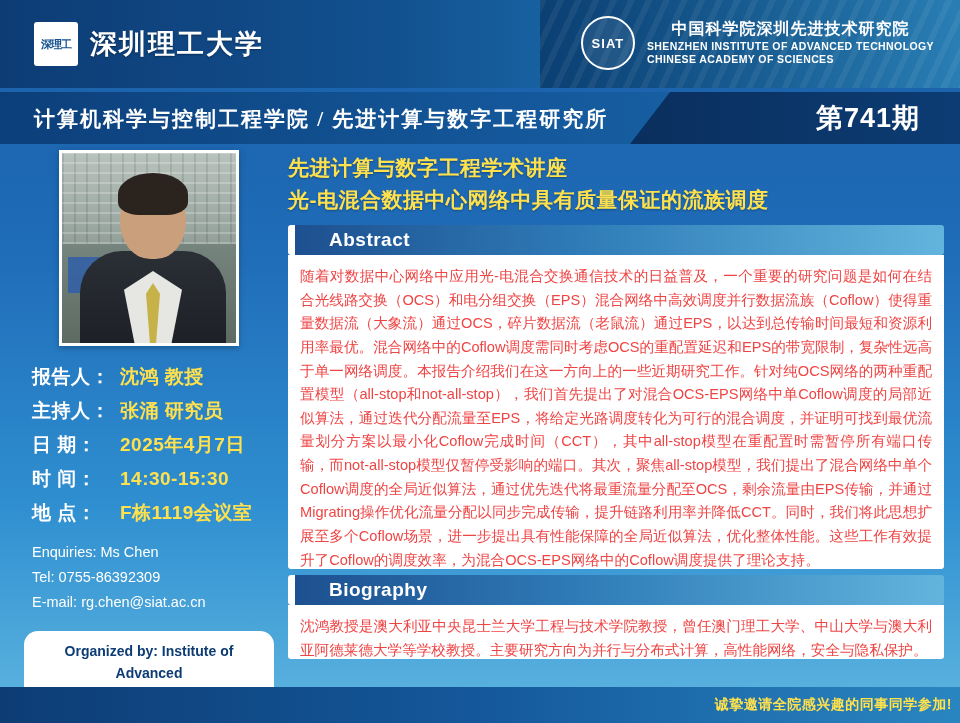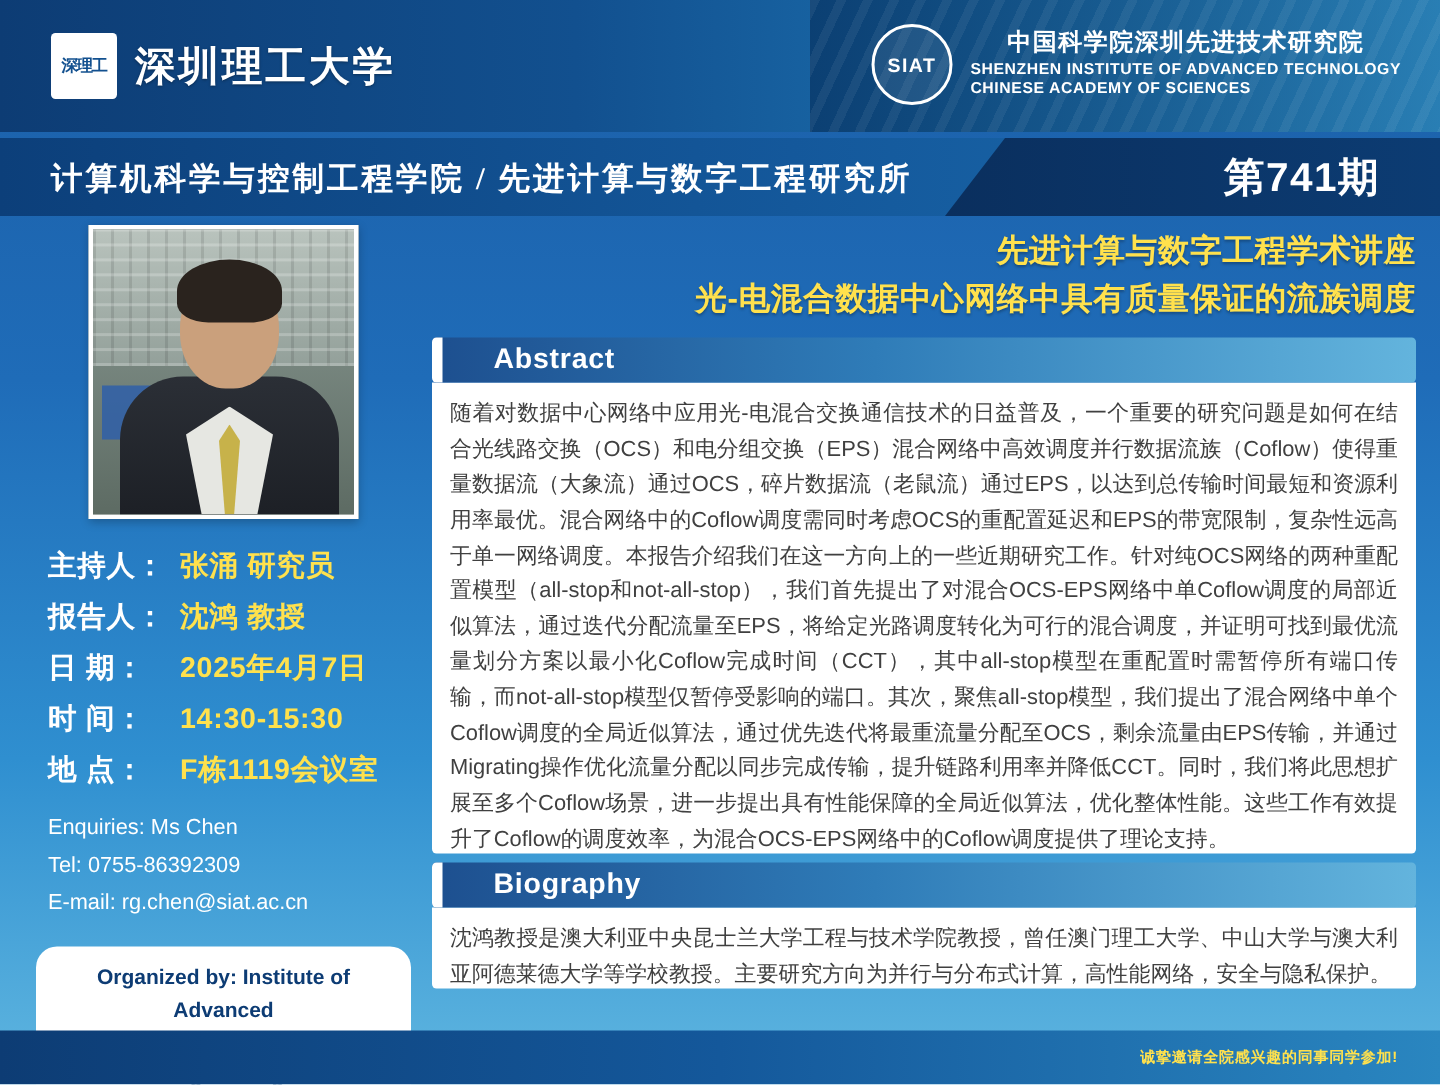--- a/index.html
+++ b/index.html
@@ -129,54 +129,54 @@
   .contact-block { margin: 14px 0 0 14px; color: #ffffff; font-size: 14.5px; line-height: 1.72; }
   .org-box {
     margin: 16px 6px 0 6px; padding: 10px 8px 12px 8px;
     background: #ffffff; border-radius: 14px; text-align: center;
     color: #0d3c74; font-size: 14px; font-weight: bold; line-height: 1.55;
   }
 
   
   .rightcol { position: absolute; left: 288px; top: 152px; width: 656px; }
   .talk-title {
-    text-align: right; color: #ffe14d; font-size: 21px; font-weight: bold;
+    text-align: left; color: #ffe14d; font-size: 21px; font-weight: bold;
     line-height: 1.5; letter-spacing: 0.5px; text-shadow: 0 1px 2px rgba(0,0,0,0.3);
     margin-bottom: 10px;
   }
   .section-head {
     position: relative; height: 30px; margin: 6px 0 0 0;
     background: linear-gradient(90deg, #1d4f8f 0%, #2f7cb8 45%, #63b4dd 100%);
     border-radius: 3px;
     display: flex; align-items: center; gap: 22px;
   }
   .section-head .bar {
     width: 7px; height: 30px; background: #ffffff; margin-right: 12px;
     border-radius: 3px 0 0 3px;
   }
   .section-head .txt {
     color: #ffffff; font-size: 19px; font-weight: bold; letter-spacing: 0.5px;
   }
   .section-body {
-    background: #ffffff; color: #404040;
+    background: #ffffff; color: #ef4444;
     padding: 10px 12px 2px 12px;
     font-size: 14.6px; line-height: 1.62; text-align: justify;
     border-radius: 0 0 3px 3px;
   }
   .abstract-body { height: 314px; overflow: hidden; }
   .bio-body { height: 54px; overflow: hidden; }
 
   
   .bottombar {
     position: absolute; left: 0; bottom: 0; width: 960px; height: 36px;
     background: linear-gradient(90deg, #0d3c74 0%, #14589b 50%, #2a86c0 100%);
     display: flex; align-items: center; justify-content: flex-end;
   }
   .bottom-text {
-    color: #ffe14d; font-size: 10px; font-weight: bold; padding-right: 28px; letter-spacing: 0.5px;
+    color: #ffe14d; font-size: 14px; font-weight: bold; padding-right: 8px; letter-spacing: 0.5px;
   }
 </style>
 </head>
 <body>
 
 <div class="poster">
 
   <div class="topband"></div>
 
   <div class="univ-logo">
@@ -205,26 +205,26 @@
       <div class="photo-banner"></div>
       <div class="photo-body"></div>
       <div class="photo-shirt"></div>
       <div class="photo-tie"></div>
       <div class="photo-head"></div>
       <div class="photo-hair"></div>
     </div>
 
     <div class="info-block">
       <div class="info-row">
+        <span class="info-label">报告人：</span>
+        <span class="info-value">沈鸿 教授</span>
+      </div>
+      <div class="info-row">
         <span class="info-label">主持人：</span>
         <span class="info-value">张涌 研究员</span>
-      </div>
-      <div class="info-row">
-        <span class="info-label">报告人：</span>
-        <span class="info-value">沈鸿 教授</span>
       </div>
       <div class="info-row">
         <span class="info-label">日  期：</span>
         <span class="info-value">2025年4月7日</span>
       </div>
       <div class="info-row">
         <span class="info-label">时  间：</span>
         <span class="info-value">14:30-15:30</span>
       </div>
       <div class="info-row">

